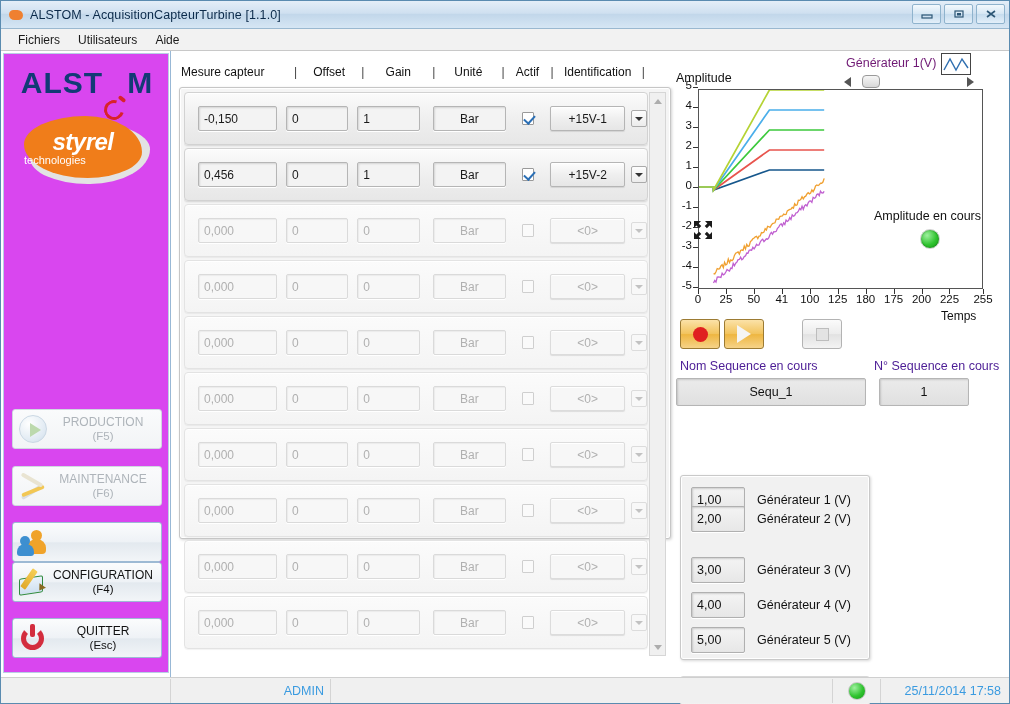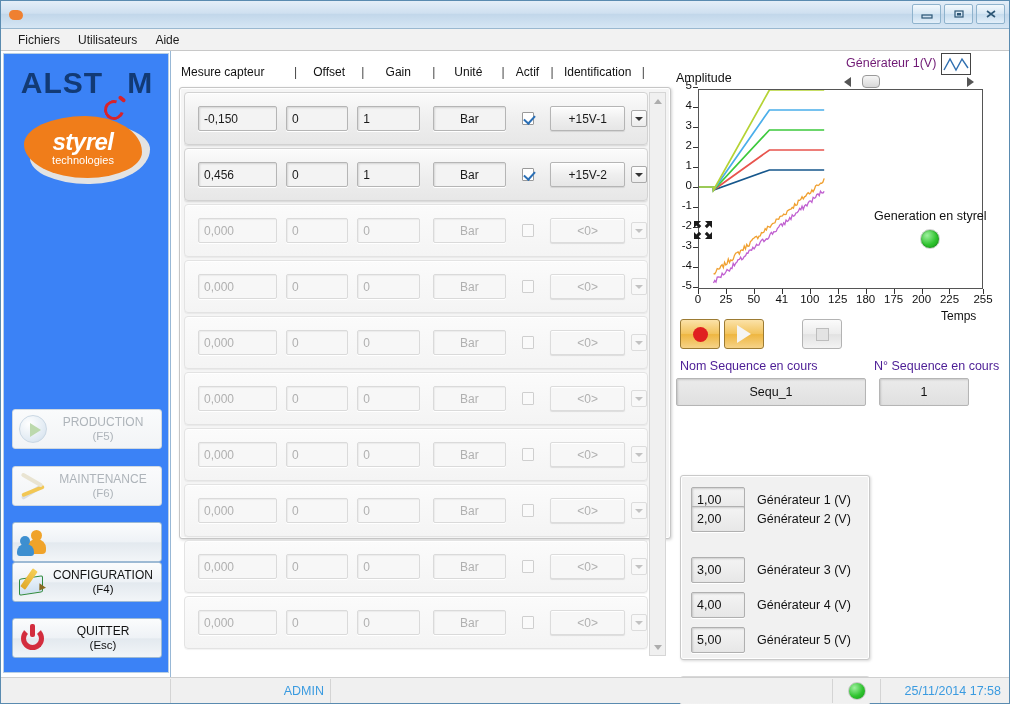--- a/index.html
+++ b/index.html
@@ -52,21 +52,21 @@
     background: #ffffff;
   }
 
   
   #sidebar {
     position: absolute; left: 0; top: 0; width: 170px; height: 626px;
     background: #ffffff; border-right: 1px solid #98b8d6;
   }
   #sidebar-inner {
     position:absolute; left:2px; top:2px; width:166px; height:620px;
-    border: 1px solid #b9cfe4; background:#3b82f6;
+    border: 1px solid #b9cfe4; background:#d946ef;
   }
   .alstom-logo {
     position: absolute; left: 13px; top: 12px; width: 140px; height: 34px;
     font-size: 30px; font-weight: bold; color: #123a75;
     letter-spacing: 1px; line-height: 34px; text-align:center;
   }
   .alstom-logo .o-wrap { position: relative; display: inline-block; width: 24px; }
   .alstom-logo .o-ring {
     position: absolute; left: 1px; top: 7px; width: 20px; height: 20px;
     border: 3.5px solid #d8232a; border-radius: 50%;
@@ -88,21 +88,21 @@
   .styrel .blob {
     position: absolute; left: 0px; top: 2px; width: 118px; height: 62px;
     background: #f07d1a; border-radius: 52% 48% 46% 54% / 46% 58% 42% 54%;
   }
   .styrel .s-main {
     position: absolute; left: 0; top: 14px; width: 118px; text-align: center;
     font-size: 24px; font-weight: bold; color: #ffffff; font-style: italic;
     letter-spacing: -.5px;
   }
   .styrel .s-sub {
-    position: absolute; left: 0; top: 40px; width: 118px; text-align: center;
+    position: absolute; left: 0; top: 40px; width: 118px; text-align: left;
     font-size: 11px; color: #ffffff;
   }
 
   .sbtn {
     position: absolute; left: 8px; width: 150px; height: 40px;
     border: 1px solid #9dbad4; border-radius: 3px;
     background: linear-gradient(#fbfcfd, #eef2f6 50%, #e3e9ef 52%, #f2f5f8);
     display: flex; align-items: center;
   }
   .sbtn.disabled { border-color: #cfd8e0; background: linear-gradient(#fafbfc,#f2f4f6); }
@@ -357,20 +357,21 @@
     background: radial-gradient(circle at 34% 30%, #9ef09e, #2fc32f 55%, #159a15);
     border:1px solid #c9c9c9; }
 </style>
 </head>
 <body>
 
 <div id="app">
 
   <div id="titlebar">
     <div class="app-icon"></div>
+    <div class="title">ALSTOM - AcquisitionCapteurTurbine  [1.1.0]</div>
     <div class="wbtns">
       <div class="wbtn">
         <svg width="12" height="10" viewBox="0 0 12 10">
             <rect x="1" y="6" width="10" height="3" fill="none" stroke="#2c5675" stroke-width="1.2"></rect>
           </svg>
       </div>
       <div class="wbtn">
         <svg width="12" height="10" viewBox="0 0 12 10">
             <rect x="2" y="2" width="8" height="6" fill="none" stroke="#2c5675" stroke-width="1.2"></rect>
             <rect x="4" y="4" width="4" height="2.5" fill="#2c5675"></rect>
@@ -741,21 +742,21 @@
             <div class="genrow" style="top: 114px;">
               <div class="genval">4,00</div>
               <div class="genlbl">Générateur 4 (V)</div>
             </div>
             <div class="genrow" style="top: 149px;">
               <div class="genval">5,00</div>
               <div class="genlbl">Générateur 5 (V)</div>
             </div>
           </div>
 
-        <div class="genstat-lbl">Generation en styrel</div>
+        <div class="genstat-lbl">Amplitude en cours</div>
         <div class="led" style="left:244px; top:178px;"></div>
 
         <div id="finbtn">
           <span class="refresh-ico">
               <i class="rr"></i>
               <i class="rh"></i>
             </span>
           <span class="fl">Fin de l'acquisition</span>
         </div>
 

